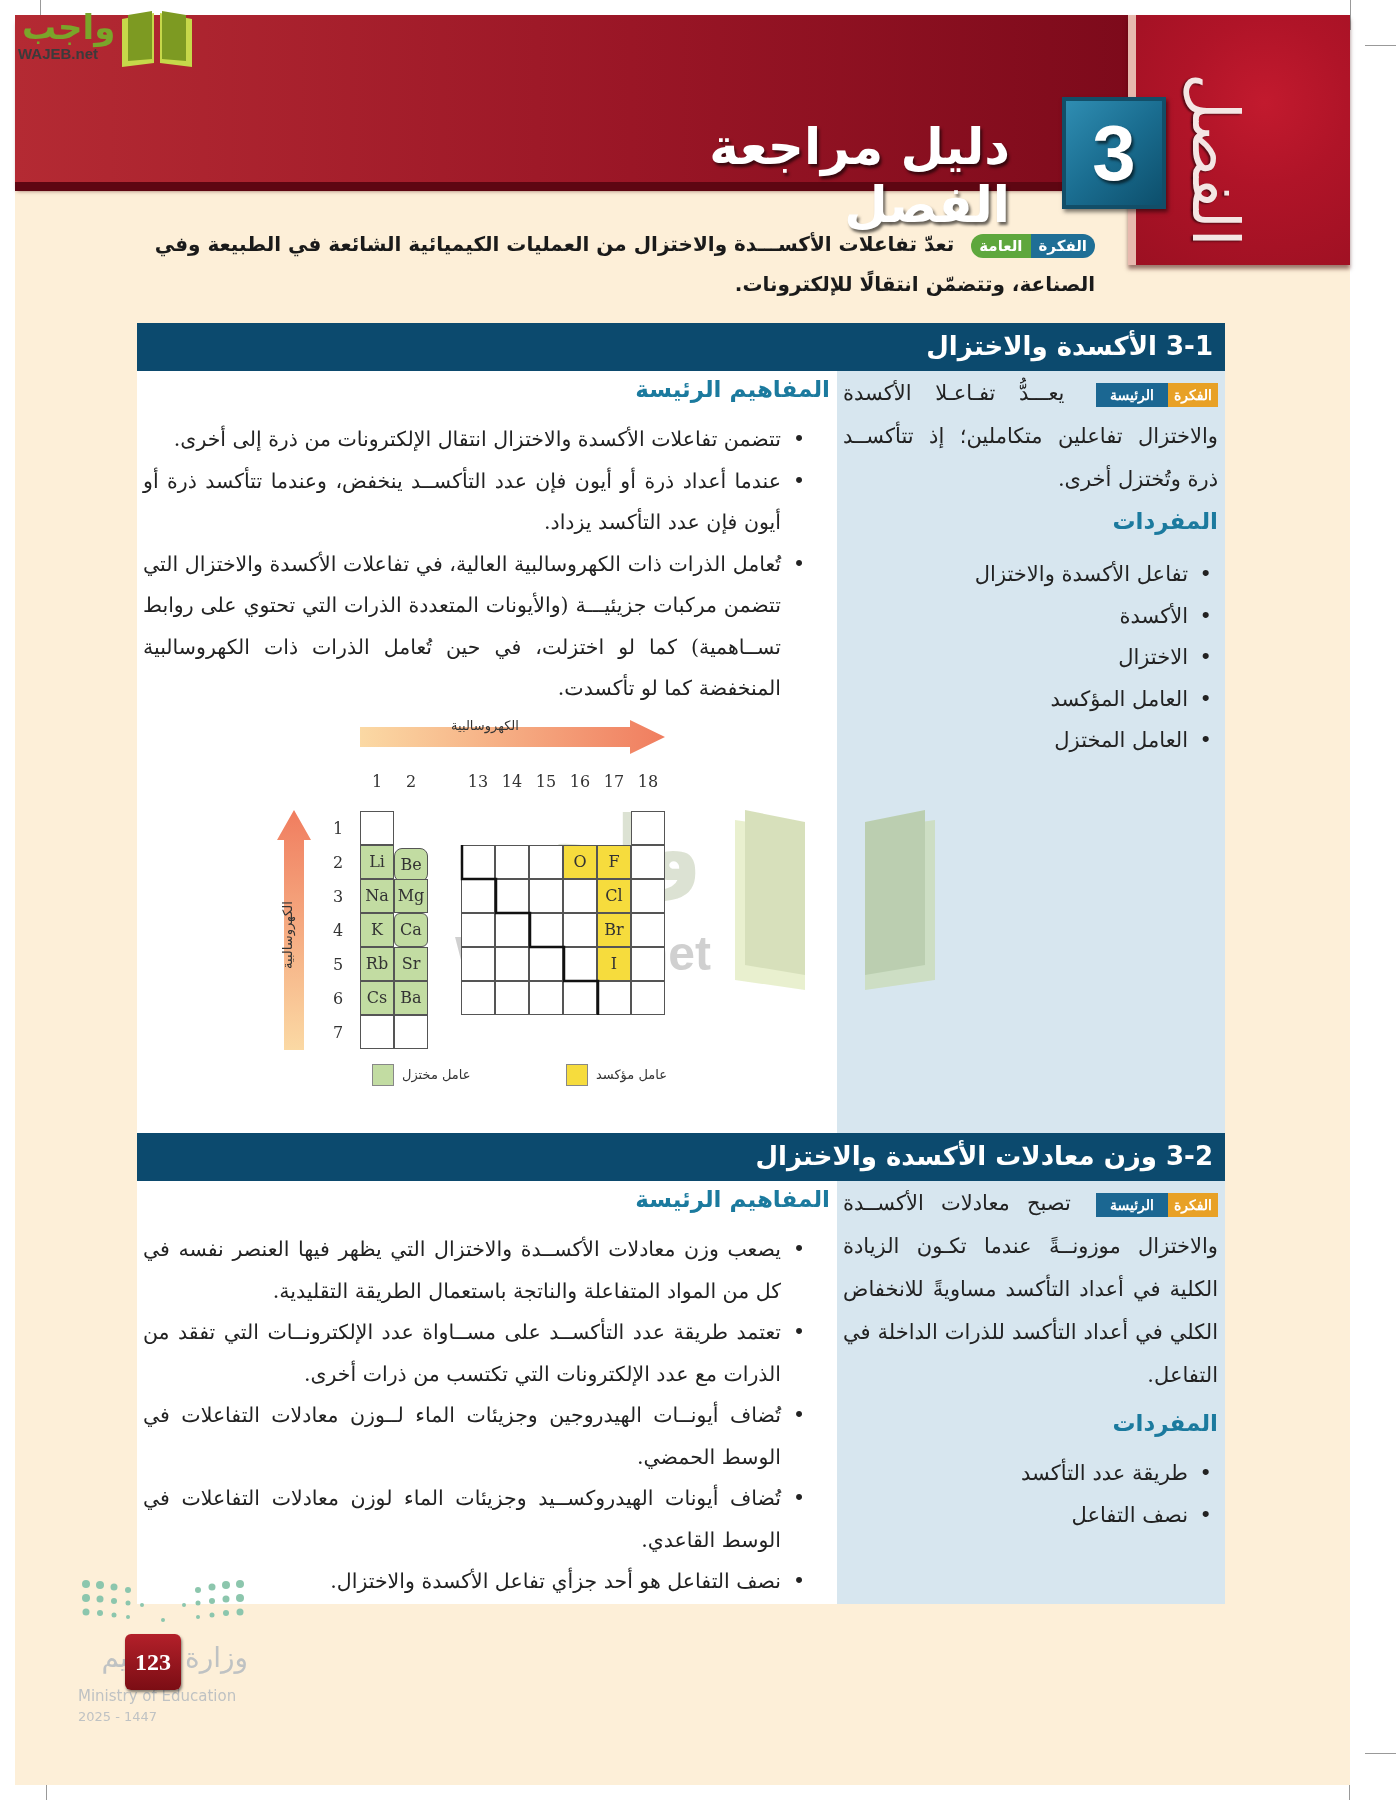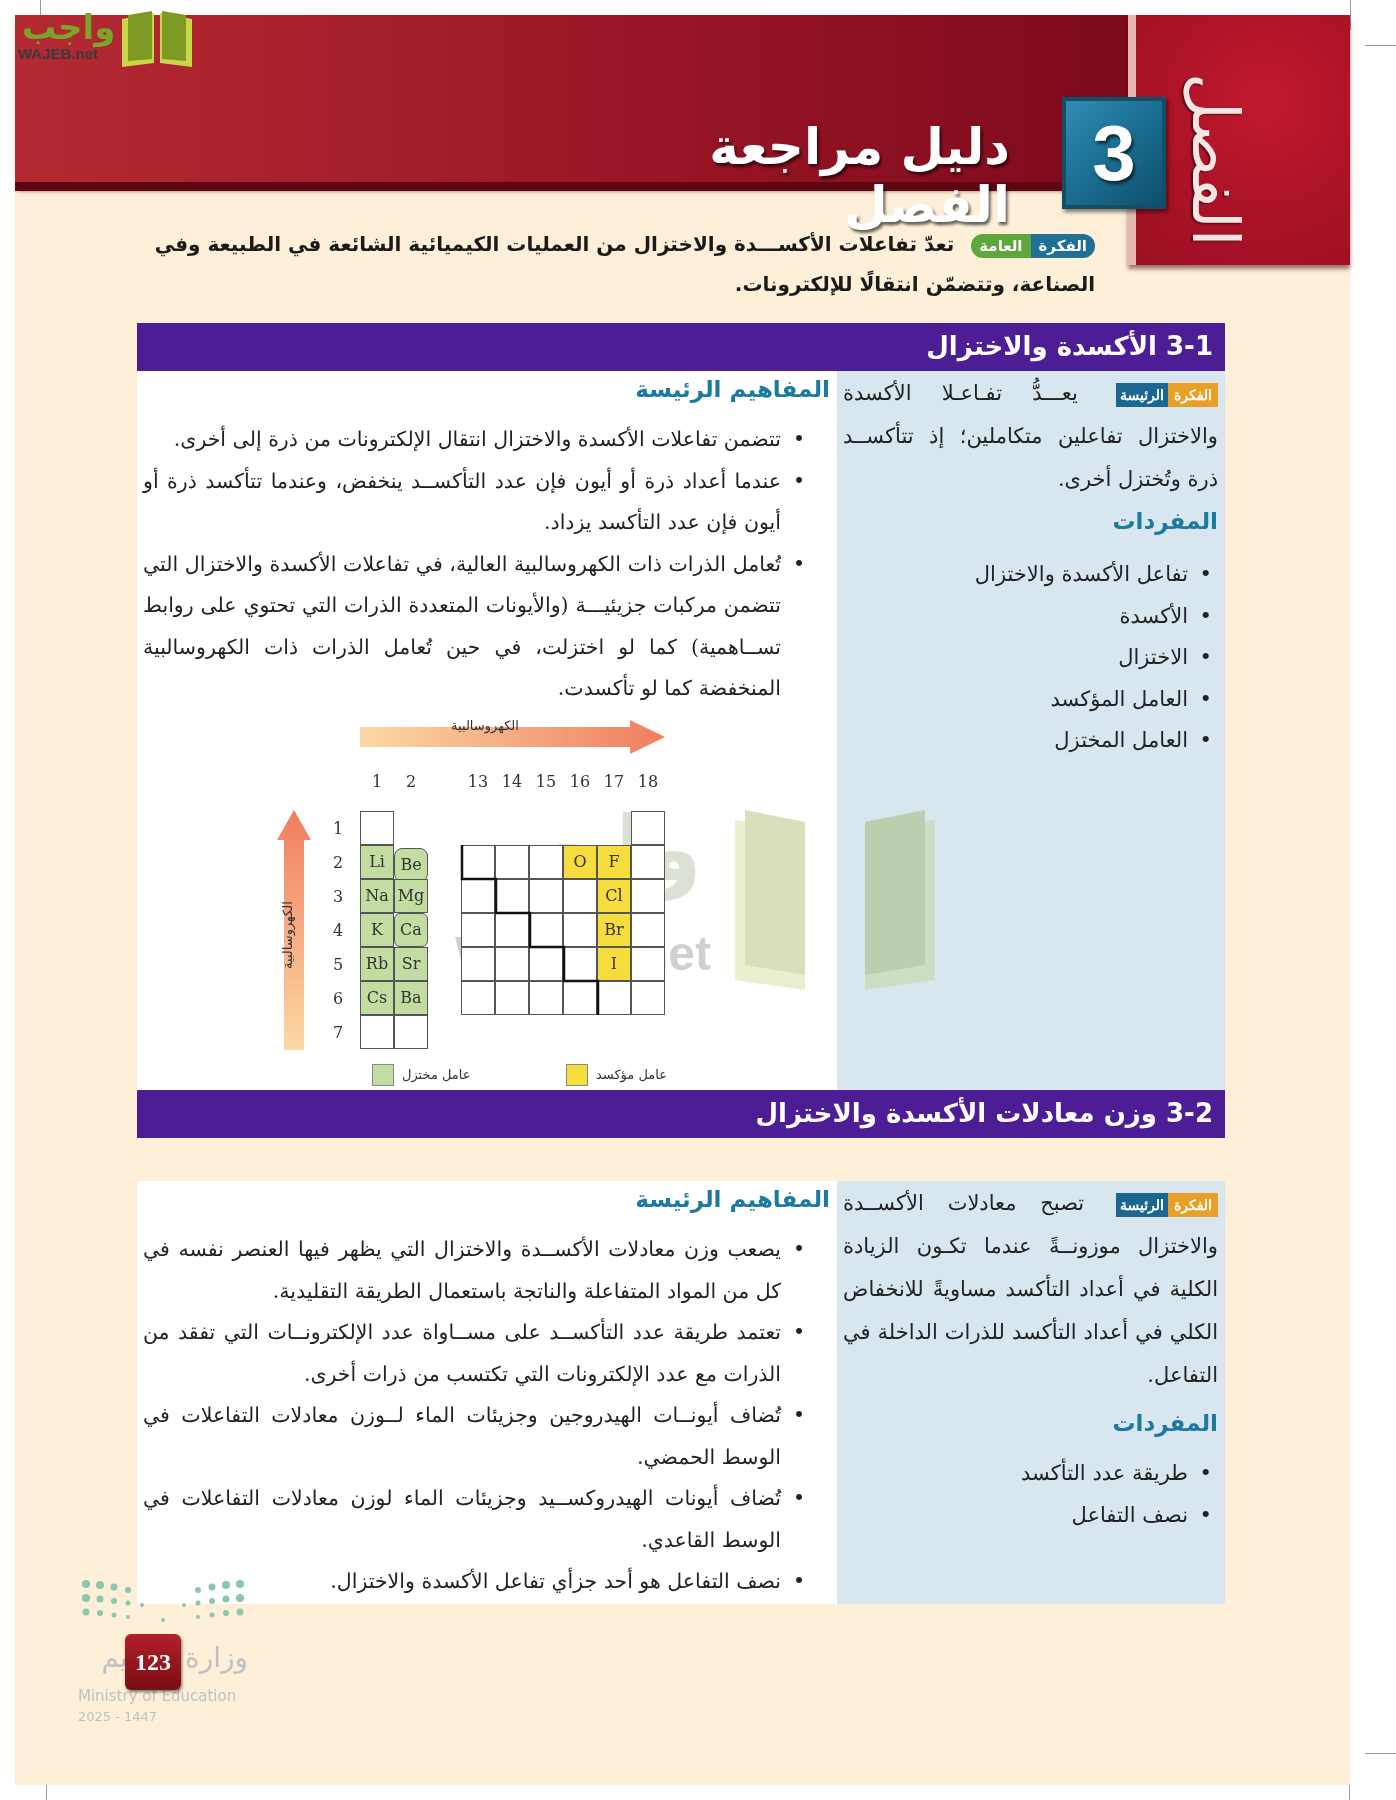--- a/index.html
+++ b/index.html
@@ -56,26 +56,26 @@
   
   .big-idea {
     position: absolute; left: 150px; top: 224px; width: 945px; height: 80px;
     direction: rtl; text-align: right; font-size: 20px; line-height: 40px;
     font-weight: bold; color: #1a1a1a; font-family: "DejaVu Sans", sans-serif;
   }
   .badge { display: inline-block; font-size: 15px; line-height: 24px; color: #fff; padding: 0 8px; vertical-align: middle; font-weight: bold; }
   .badge-blue { background: #1f6f96; border-radius: 0 12px 12px 0; }
   .badge-green { background: #5ea73d; border-radius: 12px 0 0 12px; margin-left: 10px; }
   .badge-orange { background: #e8a126; padding: 0 6px; font-size: 14px; line-height: 24px; }
-  .badge-navy { background: #1b6792; padding: 0 4px; font-size: 14px; line-height: 24px; margin-left: 8px; }
+  .badge-navy { background: #1b6792; padding: 0 14px; font-size: 14px; line-height: 24px; margin-left: 8px; }
 
   
   .section-bar {
     position: absolute; left: 137px; width: 1088px; height: 48px;
-    background: #4c1d95; color: #fff; direction: rtl; text-align: right;
+    background: #0c4a6e; color: #fff; direction: rtl; text-align: right;
     font-size: 26px; font-weight: bold; line-height: 46px; padding-right: 12px;
     font-family: "DejaVu Sans", sans-serif;
   }
   .col-left { position: absolute; left: 137px; width: 700px; background: #ffffff; }
   .col-right { position: absolute; left: 837px; width: 388px; background: #d7e6ef; }
   .main-idea {
     position: absolute; direction: rtl; text-align: justify; text-align-last: right;
     font-size: 21px; line-height: 43px; color: #222;
   }
   .concepts-title, .vocab-title {
@@ -286,21 +286,21 @@
   <svg class="staircase" width="420" height="400">
     <polyline points="202,145 202,179 236,179 236,213 270,213 270,247 304,247 304,281 338,281 338,315" fill="none" stroke="#111" stroke-width="2.5"></polyline>
   </svg>
 
   <div class="legend-box" style="left:112px;top:364px;background:#c2dca2;"></div>
   <div class="legend-label" style="left:142px;top:367px;">عامل مختزل</div>
   <div class="legend-box" style="left:306px;top:364px;background:#f6dc3d;"></div>
   <div class="legend-label" style="left:336px;top:367px;">عامل مؤكسد</div>
 </div>
 
-<div class="section-bar" style="top:1090px;">3-2 وزن معادلات الأكسدة والاختزال</div>
+<div class="section-bar" style="top:1133px;">3-2 وزن معادلات الأكسدة والاختزال</div>
 <div class="col-left" style="top:1181px;height:423px;"></div>
 <div class="col-right" style="top:1181px;height:423px;"></div>
 
 <div class="main-idea" style="left:843px;top:1182px;width:375px;">
   <span class="badge badge-orange">الفكرة</span><span class="badge badge-navy">الرئيسة</span>
   <span>تصبح معادلات الأكســدة والاختزال موزونــةً عندما تكـون الزيادة الكلية في أعداد التأكسد مساويةً للانخفاض الكلي في أعداد التأكسد للذرات الداخلة في التفاعل.</span>
 </div>
 <div class="vocab-title" style="left:900px;top:1410px;width:318px;">المفردات</div>
 <ul class="vocab-list" style="left:900px;top:1453px;width:318px;">
   <li>طريقة عدد التأكسد</li>

